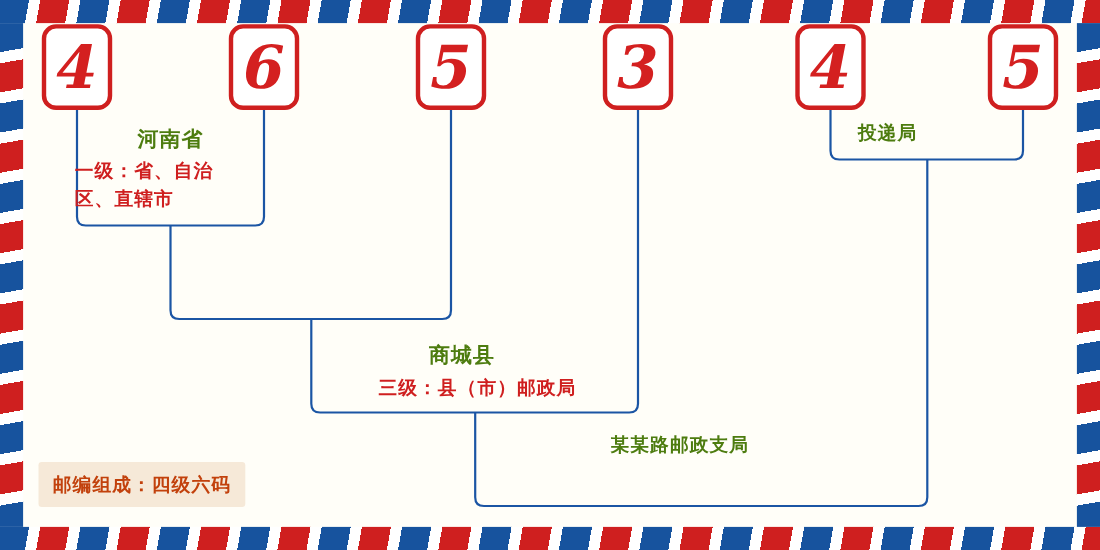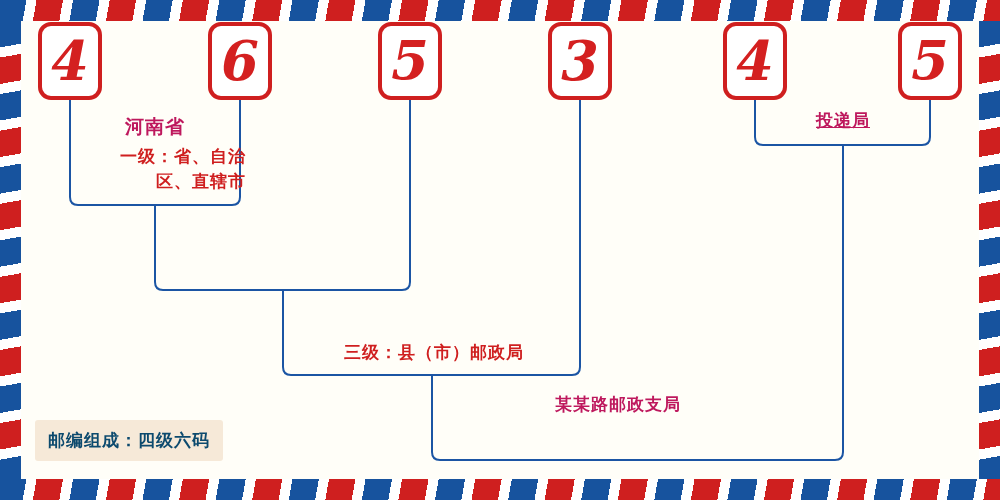--- a/index.html
+++ b/index.html
@@ -71,39 +71,39 @@
     stroke-width: 2;
   }
 
   
   .lbl {
     position: absolute;
     z-index: 2;
     font-weight: 700;
     letter-spacing: 1px;
   }
-  .blue { color: #be185d; }
+  .blue { color: #4d7c0f; }
   .red  { color: #cf1f1f; }
 
   .province-name   { left: 85px;  top: 114px; width: 140px; text-align: center; font-size: 19px; }
-  .level1-desc     { left: 94px;  top: 144px; width: 152px; text-align: right; font-size: 17px;
+  .level1-desc     { left: 68px;  top: 144px; width: 152px; text-align: left; font-size: 17px;
                      line-height: 1.45; word-break: break-all; }
   .level2-desc     { left: 182px; top: 255px; width: 220px; text-align: center; font-size: 17px; }
   .county-name     { left: 350px; top: 310px; width: 140px; text-align: center; font-size: 19px; }
   .level3-desc     { left: 298px; top: 341px; width: 272px; text-align: center; font-size: 17px; }
   .branch-name     { left: 555px; top: 393px; font-size: 17px; }
   .level4-desc     { left: 555px; top: 425px; font-size: 17px; }
-  .delivery-name   { left: 780px; top: 109px; width: 126px; text-align: center; font-size: 17px; text-decoration: underline; }
+  .delivery-name   { left: 780px; top: 109px; width: 126px; font-size: 17px; }
 
   .footer-badge {
     position: absolute;
     left: 35px; top: 420px;
     z-index: 2;
     background: #f6e9d8;
-    color: #0c4a6e;
+    color: #c2410c;
     font-weight: 700;
     font-size: 17px;
     letter-spacing: 1px;
     padding: 9px 13px;
     border-radius: 3px;
   }
 </style>
 </head>
 <body>
 
@@ -124,19 +124,20 @@
 
   <div class="digit-box d1">4</div>
   <div class="digit-box d2">6</div>
   <div class="digit-box d3">5</div>
   <div class="digit-box d4">3</div>
   <div class="digit-box d5">4</div>
   <div class="digit-box d6">5</div>
 
   <div class="lbl blue province-name">河南省</div>
   <div class="lbl red level1-desc">一级：省、自治区、直辖市</div>
+  <div class="lbl blue county-name">商城县</div>
   <div class="lbl blue branch-name">某某路邮政支局</div>
   <div class="lbl red level3-desc">三级：县（市）邮政局</div>
   <div class="lbl blue delivery-name">投递局</div>
 
   <div class="footer-badge">邮编组成：四级六码</div>
 
 </div>
 
 </body></html>

